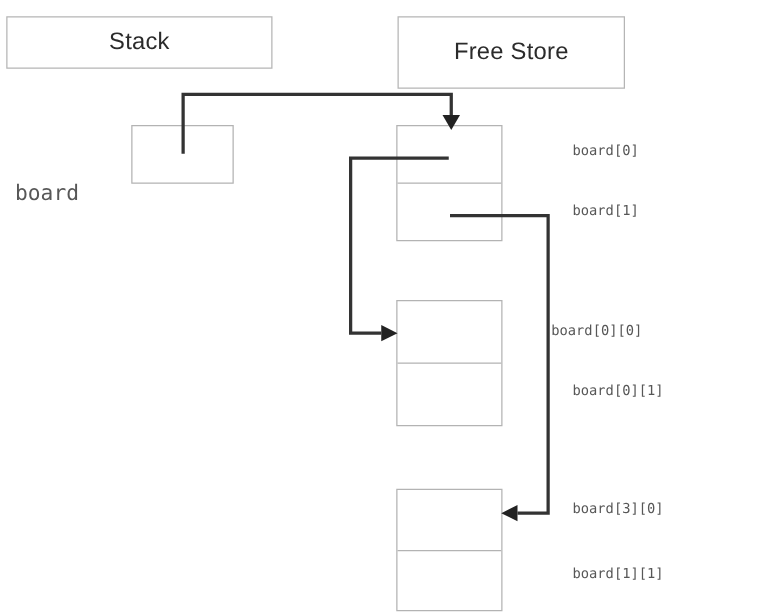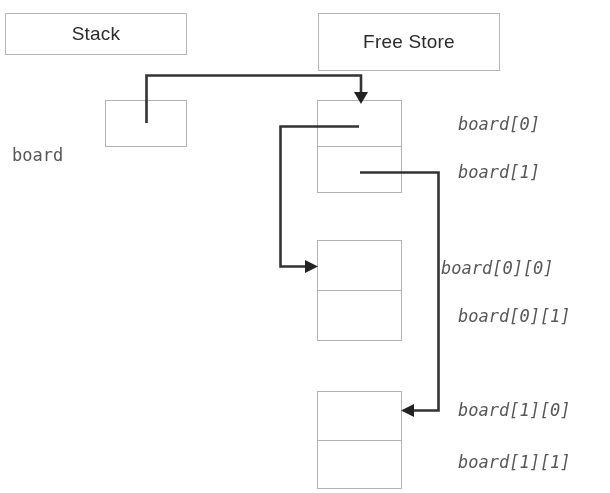--- a/index.html
+++ b/index.html
@@ -23,40 +23,39 @@
     border: 1px solid #b5b5b5;
     background: #ffffff;
     display: flex;
     align-items: center;
     justify-content: center;
     font-family: "Liberation Sans", sans-serif;
     font-size: 19px;
     color: #2b2b2b;
     letter-spacing: 0.2px;
   }
-  #hdr-stack { left: 5px;   top: 13px; width: 182px; height: 42px; }
+  #hdr-stack { left: 5px;   top: 13px; width: 213px; height: 42px; }
   #hdr-free  { left: 318px; top: 13px; width: 182px; height: 58px; }
 
   .var-label {
     position: absolute;
     font-family: "DejaVu Sans Mono", "Liberation Mono", monospace;
     font-size: 17px;
     color: #575757;
     white-space: pre;
     margin-top: 31px;
   }
   #label-board { left: 12px; top: 114px; }
 
   .cell-label {
     position: absolute;
     font-family: "DejaVu Sans Mono", "Liberation Mono", monospace;
-    font-size: 17px;
+    font-size: 11px;
     color: #575757;
     white-space: pre;
-    font-style: italic;
   }
   #lbl-b0    { left: 458px; top: 114px; }
   #lbl-b1    { left: 458px; top: 162px; }
   #lbl-b00   { left: 441px; top: 258px; }
   #lbl-b01   { left: 458px; top: 306px; }
   #lbl-b10   { left: 458px; top: 400px; }
   #lbl-b11   { left: 458px; top: 452px; }
 
   .box {
     position: absolute;
@@ -121,21 +120,21 @@
 
   <div class="array-box" id="arr-bottom">
     <div class="slot"></div>
     <div class="slot"></div>
   </div>
 
   <div class="cell-label" id="lbl-b0">board[0]</div>
   <div class="cell-label" id="lbl-b1">board[1]</div>
   <div class="cell-label" id="lbl-b00">board[0][0]</div>
   <div class="cell-label" id="lbl-b01">board[0][1]</div>
-  <div class="cell-label" id="lbl-b10">board[1][0]</div>
+  <div class="cell-label" id="lbl-b10">board[3][0]</div>
   <div class="cell-label" id="lbl-b11">board[1][1]</div>
 
   <svg id="wires" viewBox="0 0 610 493" width="610" height="493">
 
     <g>
       <path d="M 146.5 123 L 146.5 75.5 L 361 75.5 L 361 92" fill="none" stroke="#333333" stroke-width="2.6" stroke-linecap="butt"></path>
       <polygon points="354,92 368,92 361,104" fill="#222222"></polygon>
     </g>
 
     <g>

